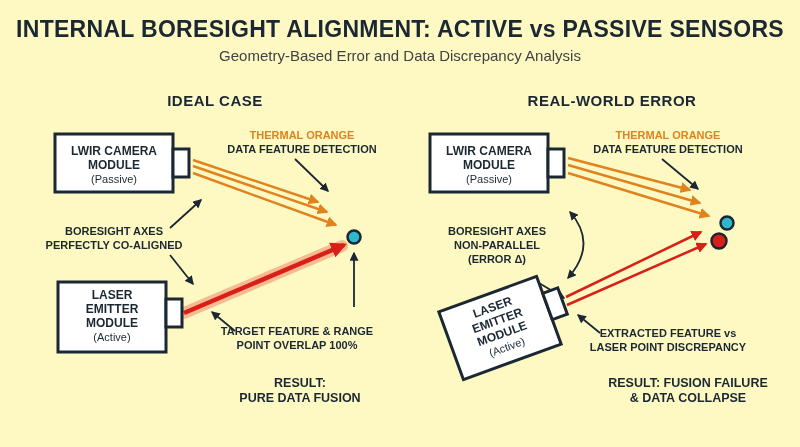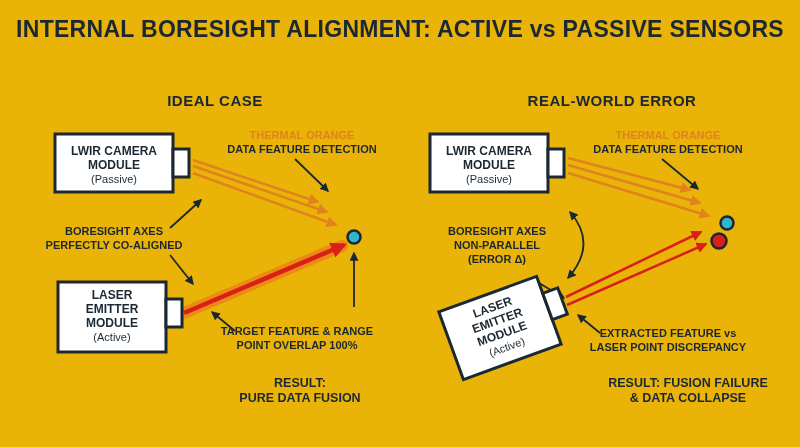--- a/index.html
+++ b/index.html
@@ -1,16 +1,16 @@
 <!DOCTYPE html>
 <html><head>
 <meta charset="utf-8">
 <style>
   html,body{margin:0;padding:0;background:#fff;}
-  #stage{position:relative;width:800px;height:447px;background:#eab308;overflow:hidden;
+  #stage{position:relative;width:800px;height:447px;background:#fef9c3;overflow:hidden;
          font-family:"Liberation Sans",sans-serif;}
   header{position:absolute;top:0;left:0;width:800px;text-align:center;}
   h1{margin:16px 0 4px 0;font-size:23px;font-weight:800;letter-spacing:.3px;color:#1b2833;}
   .subtitle{margin:0;font-size:15px;color:#424242;}
   svg{position:absolute;top:86px;left:0;}
   .t-heading{font:700 15px "Liberation Sans",sans-serif;fill:#1b2833;text-anchor:middle;letter-spacing:.5px;}
   .t-box{font:700 12px "Liberation Sans",sans-serif;fill:#1b2833;text-anchor:middle;}
   .t-box-sub{font:400 11px "Liberation Sans",sans-serif;fill:#1b2833;text-anchor:middle;}
   .t-label{font:700 11px "Liberation Sans",sans-serif;fill:#1b2833;text-anchor:middle;}
   .t-orange{font:700 11px "Liberation Sans",sans-serif;fill:#e0821e;text-anchor:middle;}
@@ -20,20 +20,21 @@
   .redray{stroke:#d92018;stroke-width:2.5;}
   .callout{stroke:#1b2833;stroke-width:1.8;fill:none;}
 </style>
 </head>
 <body>
 
 <div id="stage">
 
   <header>
     <h1>INTERNAL BORESIGHT ALIGNMENT: ACTIVE vs PASSIVE SENSORS</h1>
+    <p class="subtitle">Geometry-Based Error and Data Discrepancy Analysis</p>
   </header>
 
   <svg width="800" height="356" viewBox="0 0 800 356">
     <defs>
       <marker id="mDark" viewBox="0 0 10 10" refX="8.5" refY="5" markerWidth="9" markerHeight="9" markerUnits="userSpaceOnUse" orient="auto-start-reverse">
         <path d="M0,0 L10,5 L0,10 z" fill="#1b2833"></path>
       </marker>
       <marker id="mOrange" viewBox="0 0 10 10" refX="8.5" refY="5" markerWidth="11" markerHeight="11" markerUnits="userSpaceOnUse" orient="auto-start-reverse">
         <path d="M0,0 L10,5 L0,10 z" fill="#e0821e"></path>
       </marker>

